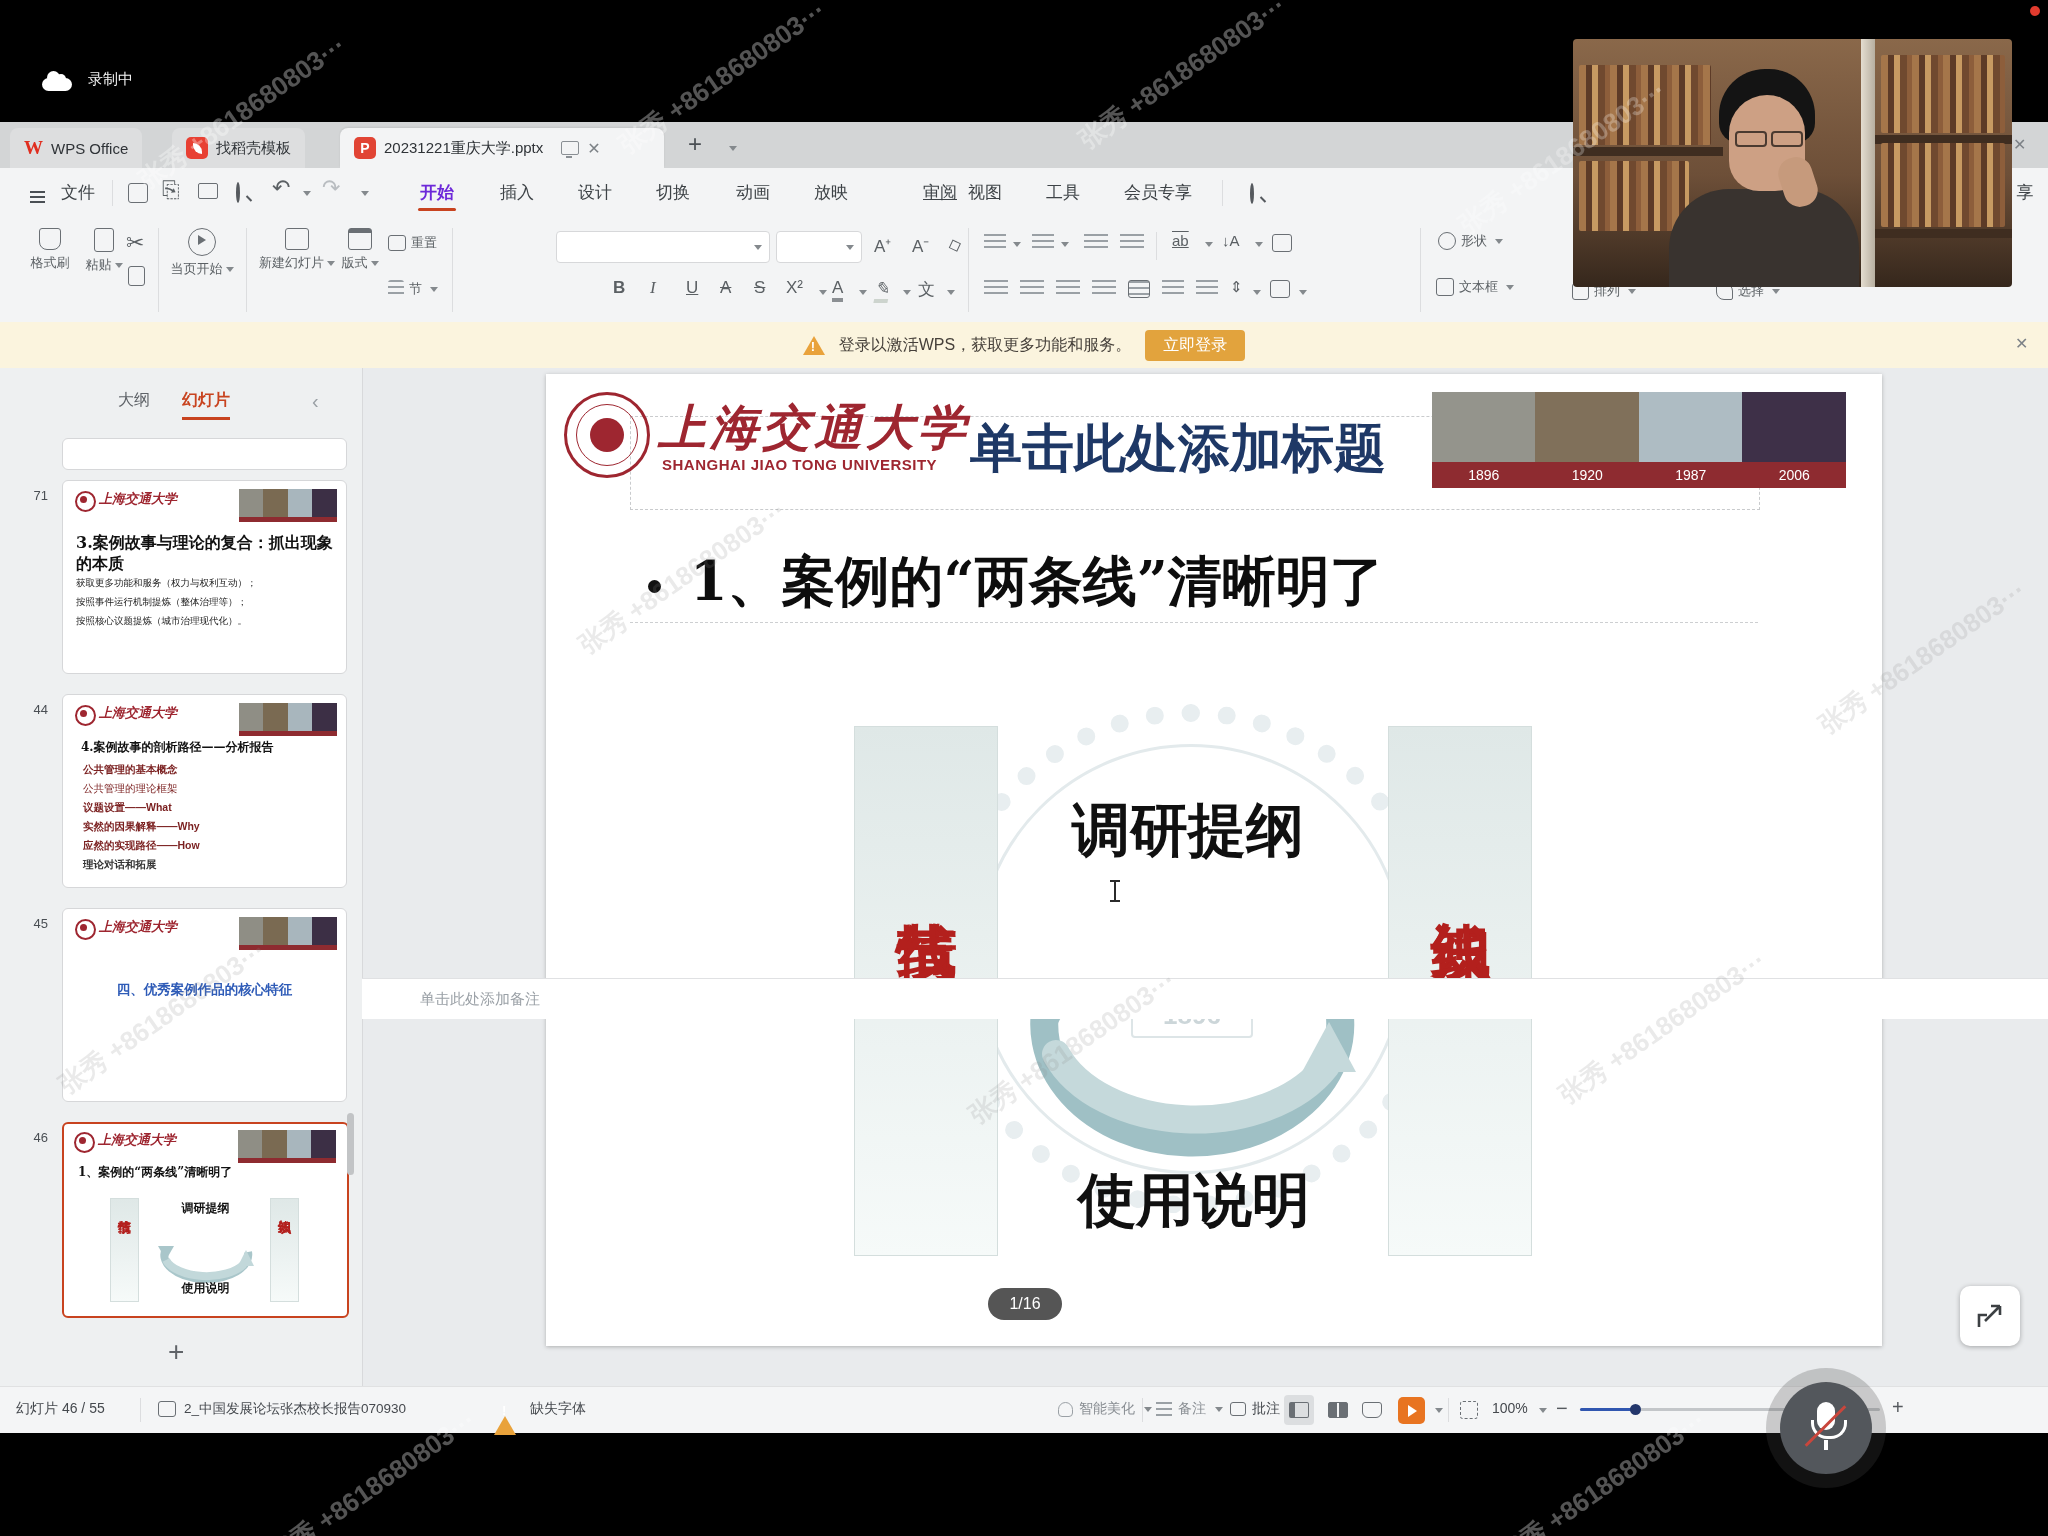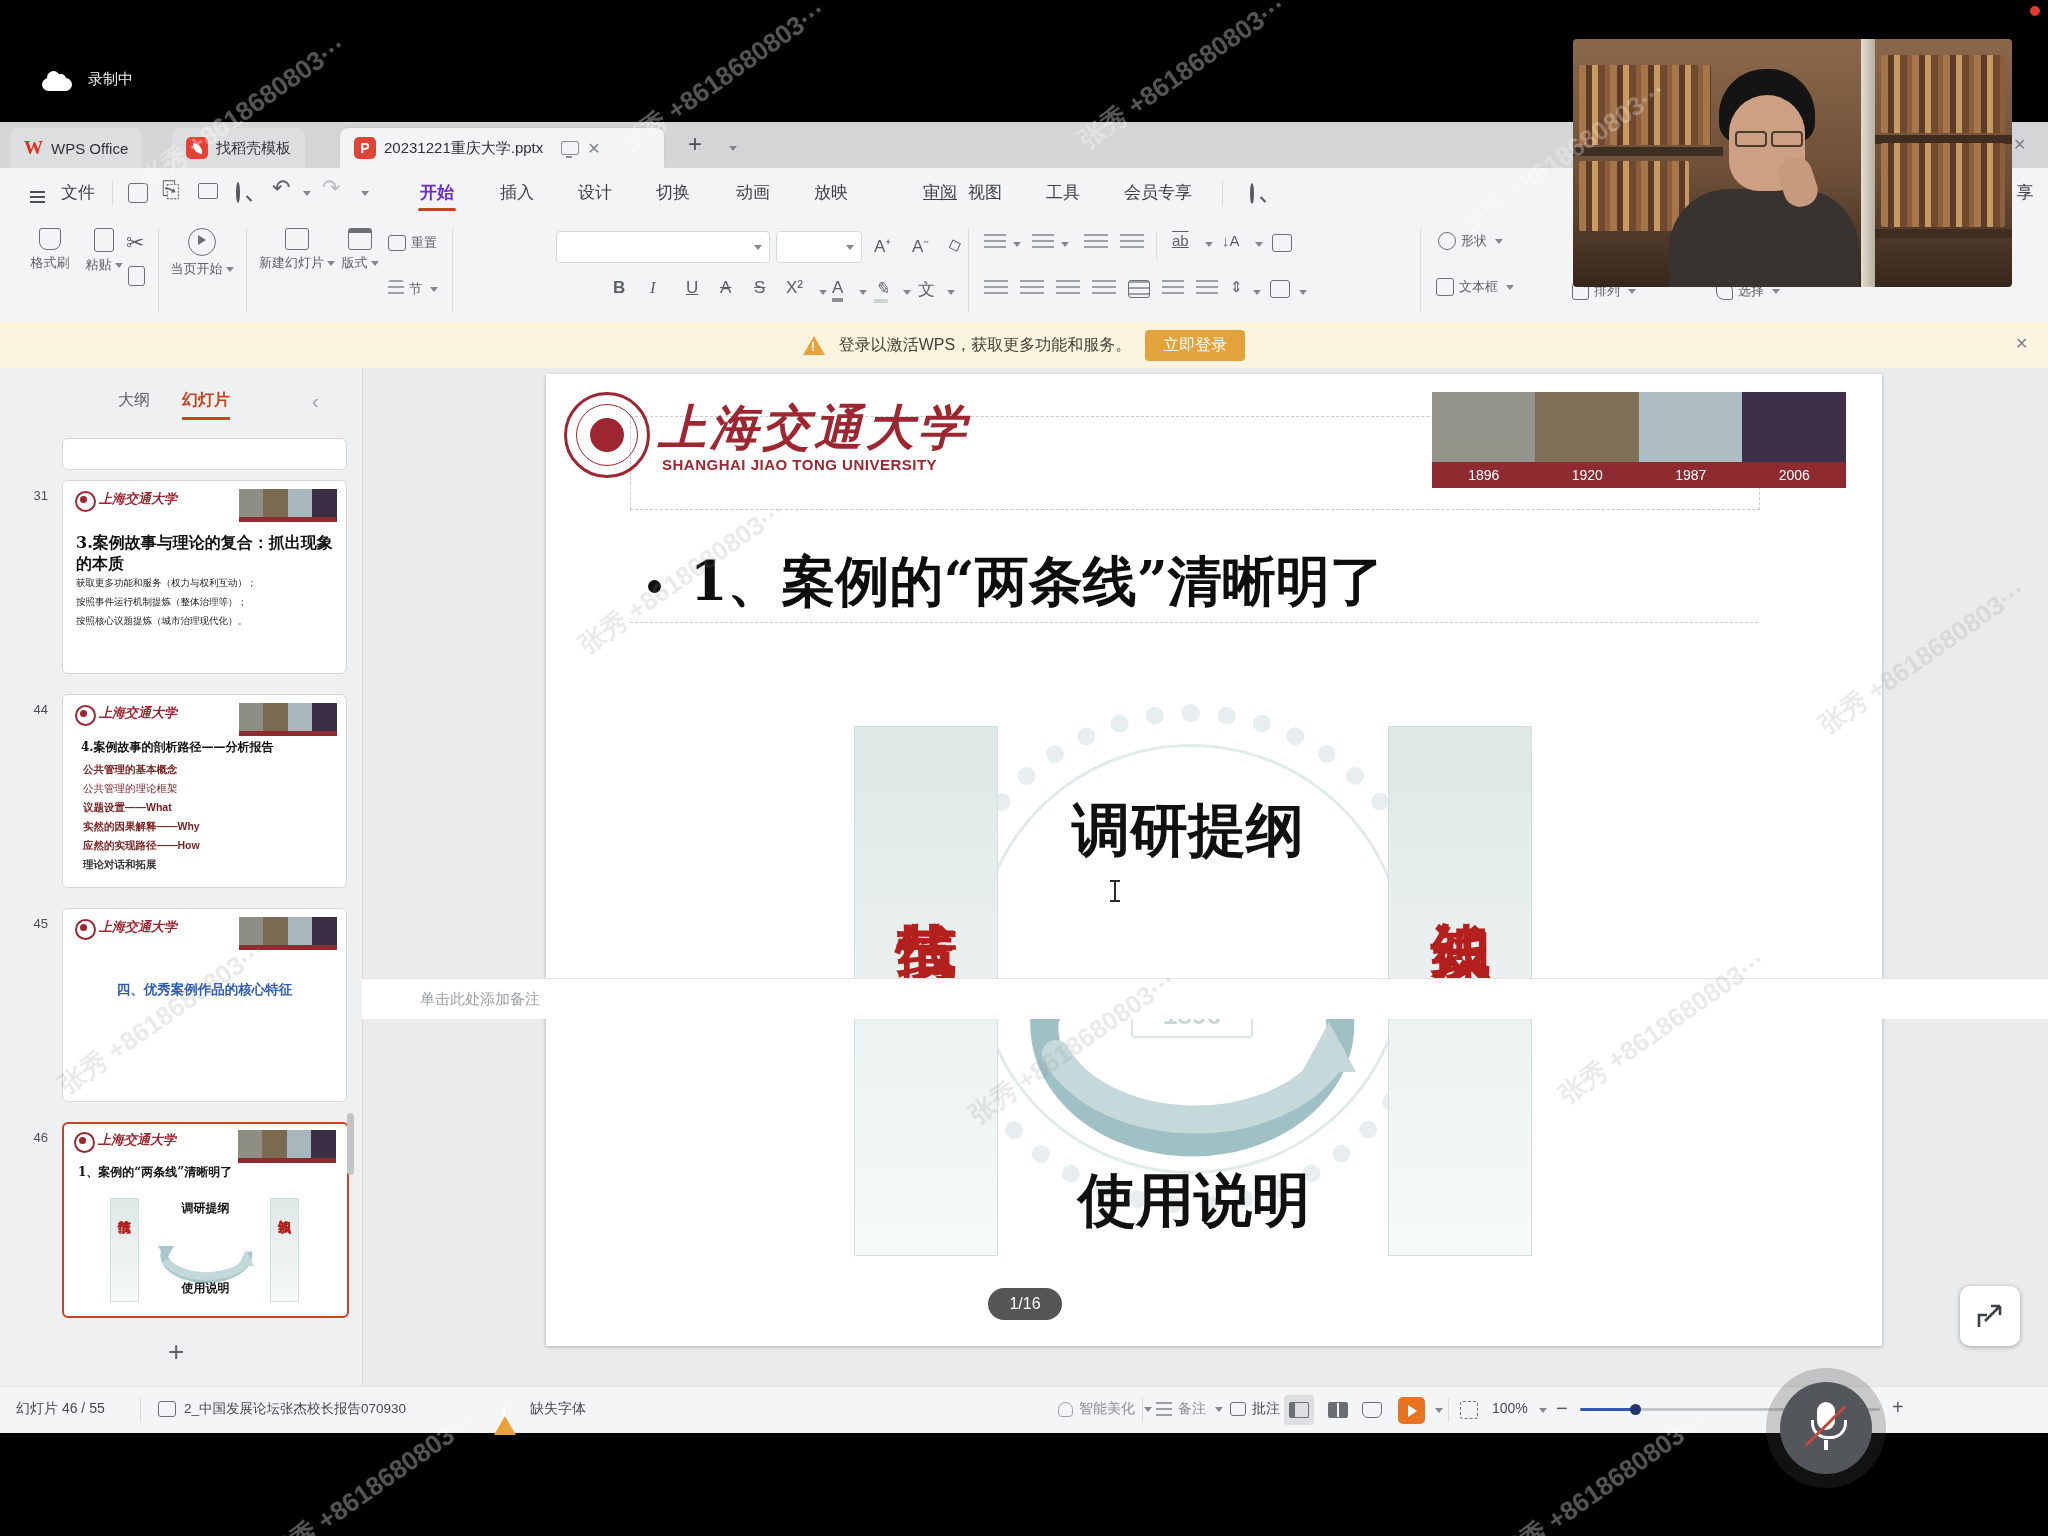--- a/index.html
+++ b/index.html
@@ -320,21 +320,21 @@
 
   <div class="abs workspace">
 
     <div class="abs sidebar">
       <div class="abs sb-tab" style="left:118px;top:22px;">大纲</div>
       <div class="abs sb-tab active" style="left:182px;top:22px;">幻灯片</div>
       <div class="abs chev" style="left:312px;top:22px;">‹</div>
 
       <div class="abs" style="left:62px;top:70px;width:283px;height:30px;background:#fff;border:1px solid #d6d7d9;border-radius:6px;"></div>
 
-      <div class="abs slide-num" style="left:14px;top:120px;">31</div>
+      <div class="abs slide-num" style="left:14px;top:120px;">71</div>
       <div class="abs thumb" style="top:112px;">
         <div class="abs th-logo" style="left:12px;top:10px;"></div>
         <div class="abs th-cn" style="left:36px;top:9px;">上海交通大学</div>
         <div class="abs th-strip" style="left:176px;top:8px;width:98px;height:28px;"></div>
         <div class="abs th-title" style="left:13px;top:52px;font-size:16px;">3.案例故事与理论的复合：抓出现象的本质</div>
         <div class="abs th-bullet" style="left:13px;top:96px;font-size:9.5px;">获取更多功能和服务（权力与权利互动）；</div>
         <div class="abs th-bullet" style="left:13px;top:115px;font-size:9.5px;">按照事件运行机制提炼（整体治理等）；</div>
         <div class="abs th-bullet" style="left:13px;top:134px;font-size:9.5px;">按照核心议题提炼（城市治理现代化）。</div>
       </div>
 
@@ -389,20 +389,21 @@
       <div class="abs big-seal" style="left:390px;top:330px;width:510px;height:510px;"></div>
       <div class="abs big-seal-in" style="left:430px;top:370px;width:430px;height:430px;"></div>
       <div class="abs" style="left:585px;top:620px;width:118px;height:40px;border:2px solid #dde5e7;border-radius:4px;color:#ccd6d9;font-weight:bold;font-size:26px;text-align:center;line-height:38px;">1896</div>
 
       <div class="abs dashed" style="left:84px;top:42px;width:1128px;height:92px;"></div>
       <div class="abs seal" style="left:18px;top:18px;width:86px;height:86px;"></div>
       <div class="abs seal-in" style="left:30px;top:30px;width:62px;height:62px;"></div>
       <div class="abs" style="left:44px;top:44px;width:34px;height:34px;border-radius:50%;background:#9e2630;"></div>
       <div class="abs cal-cn" style="left:112px;top:22px;">上海交通大学</div>
       <div class="abs uni-en" style="left:116px;top:82px;">SHANGHAI JIAO TONG UNIVERSITY</div>
+      <div class="abs title-ph" style="left:424px;top:40px;">单击此处添加标题</div>
       <div class="abs" style="left:886px;top:18px;width:414px;">
         <div class="photo" style="background:linear-gradient(90deg,#94948c 0 25%,#80705a 25% 50%,#aebcc3 50% 75%,#3e3048 75%);"></div>
         <div class="years">
           <span>1896</span>
           <span>1920</span>
           <span>1987</span>
           <span>2006</span>
         </div>
       </div>
 

